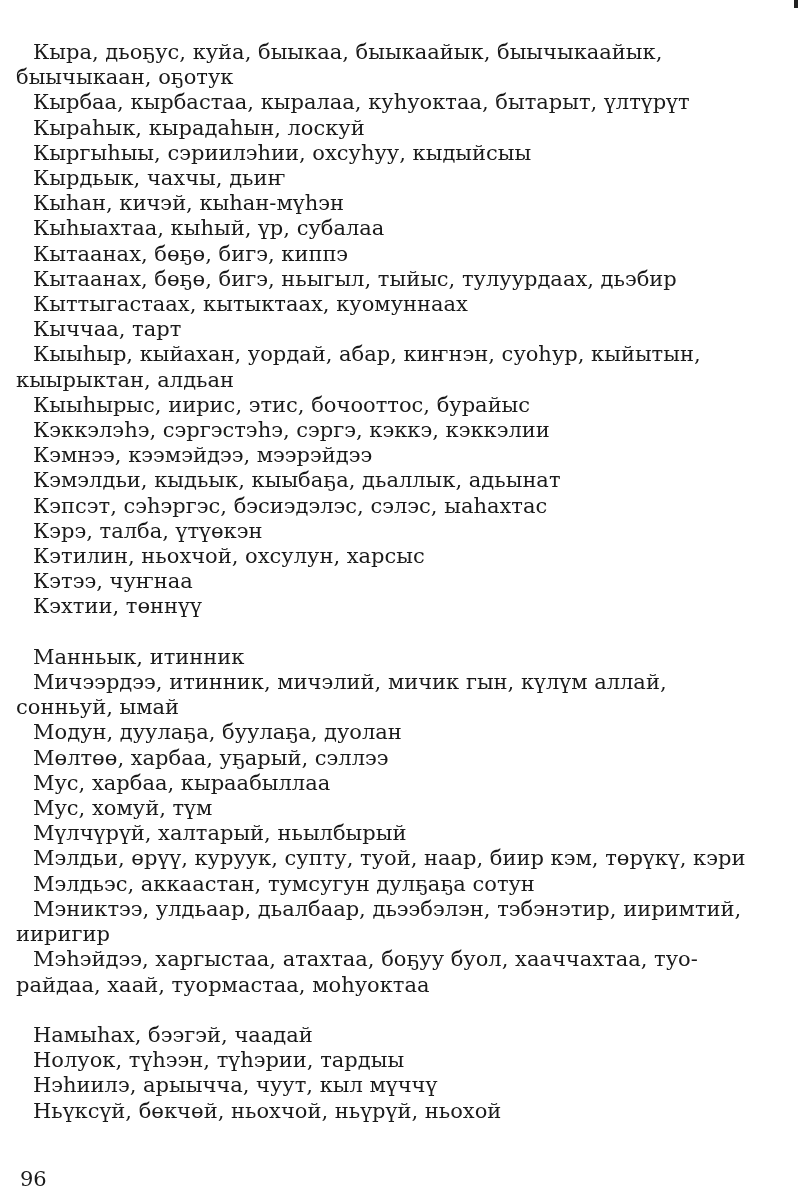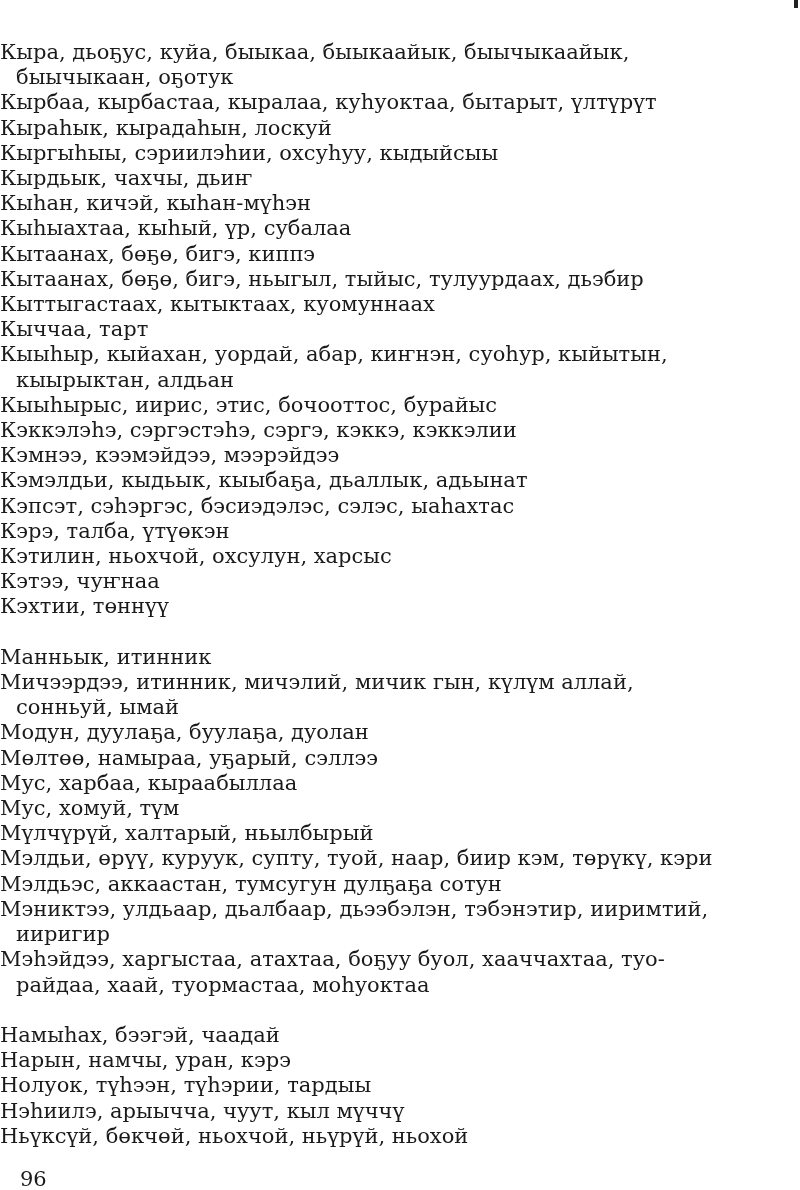--- a/index.html
+++ b/index.html
@@ -8,21 +8,21 @@
       font-family: "DejaVu Serif", "Liberation Serif", serif;
       color: #1a1a1a;
     }
     .page {
       position: absolute; left: 0; top: 40px; width: 800px;
       font-size: 21px; line-height: 25.2px;
       letter-spacing: 0;
     }
     .entry { white-space: nowrap; }
     .line { display: block; }
-    .first { }
+    .first { padding-left: 33px; }
     .cont { padding-left: 16px; }
     .gap { height: 25.2px; }
     .pagenum {
       position: absolute; left: 20px; top: 1168px;
       font-size: 21px; line-height: 22px;
     }
     .corner-mark {
       position: absolute; right: 2px; top: 0px; width: 4px; height: 8px;
       background: #222;
     }
@@ -106,21 +106,21 @@
         <span class="line first">Манньык, итинник</span>
       </div>
       <div class="entry">
         <span class="line first">Мичээрдээ, итинник, мичэлий, мичик гын, күлүм аллай,</span>
         <span class="line cont">сонньуй, ымай</span>
       </div>
       <div class="entry">
         <span class="line first">Модун, дуулаҕа, буулаҕа, дуолан</span>
       </div>
       <div class="entry">
-        <span class="line first">Мөлтөө, намыраа, уҕарый, сэллээ</span>
+        <span class="line first">Мөлтөө, харбаа, уҕарый, сэллээ</span>
       </div>
       <div class="entry">
         <span class="line first">Мус, харбаа, кыраабыллаа</span>
       </div>
       <div class="entry">
         <span class="line first">Мус, хомуй, түм</span>
       </div>
       <div class="entry">
         <span class="line first">Мүлчүрүй, халтарый, ньылбырый</span>
       </div>
@@ -138,23 +138,20 @@
         <span class="line first">Мэһэйдээ, харгыстаа, атахтаа, боҕуу буол, хааччахтаа, туо-</span>
         <span class="line cont">райдаа, хаай, туормастаа, моһуоктаа</span>
       </div>
     </div>
     <div class="gap"></div>
     <div>
       <div class="entry">
         <span class="line first">Намыһах, бээгэй, чаадай</span>
       </div>
       <div class="entry">
-        <span class="line first">Нарын, намчы, уран, кэрэ</span>
-      </div>
-      <div class="entry">
         <span class="line first">Нолуок, түһээн, түһэрии, тардыы</span>
       </div>
       <div class="entry">
         <span class="line first">Нэһиилэ, арыычча, чуут, кыл мүччү</span>
       </div>
       <div class="entry">
         <span class="line first">Ньүксүй, бөкчөй, ньохчой, ньүрүй, ньохой</span>
       </div>
     </div>
   </div>

